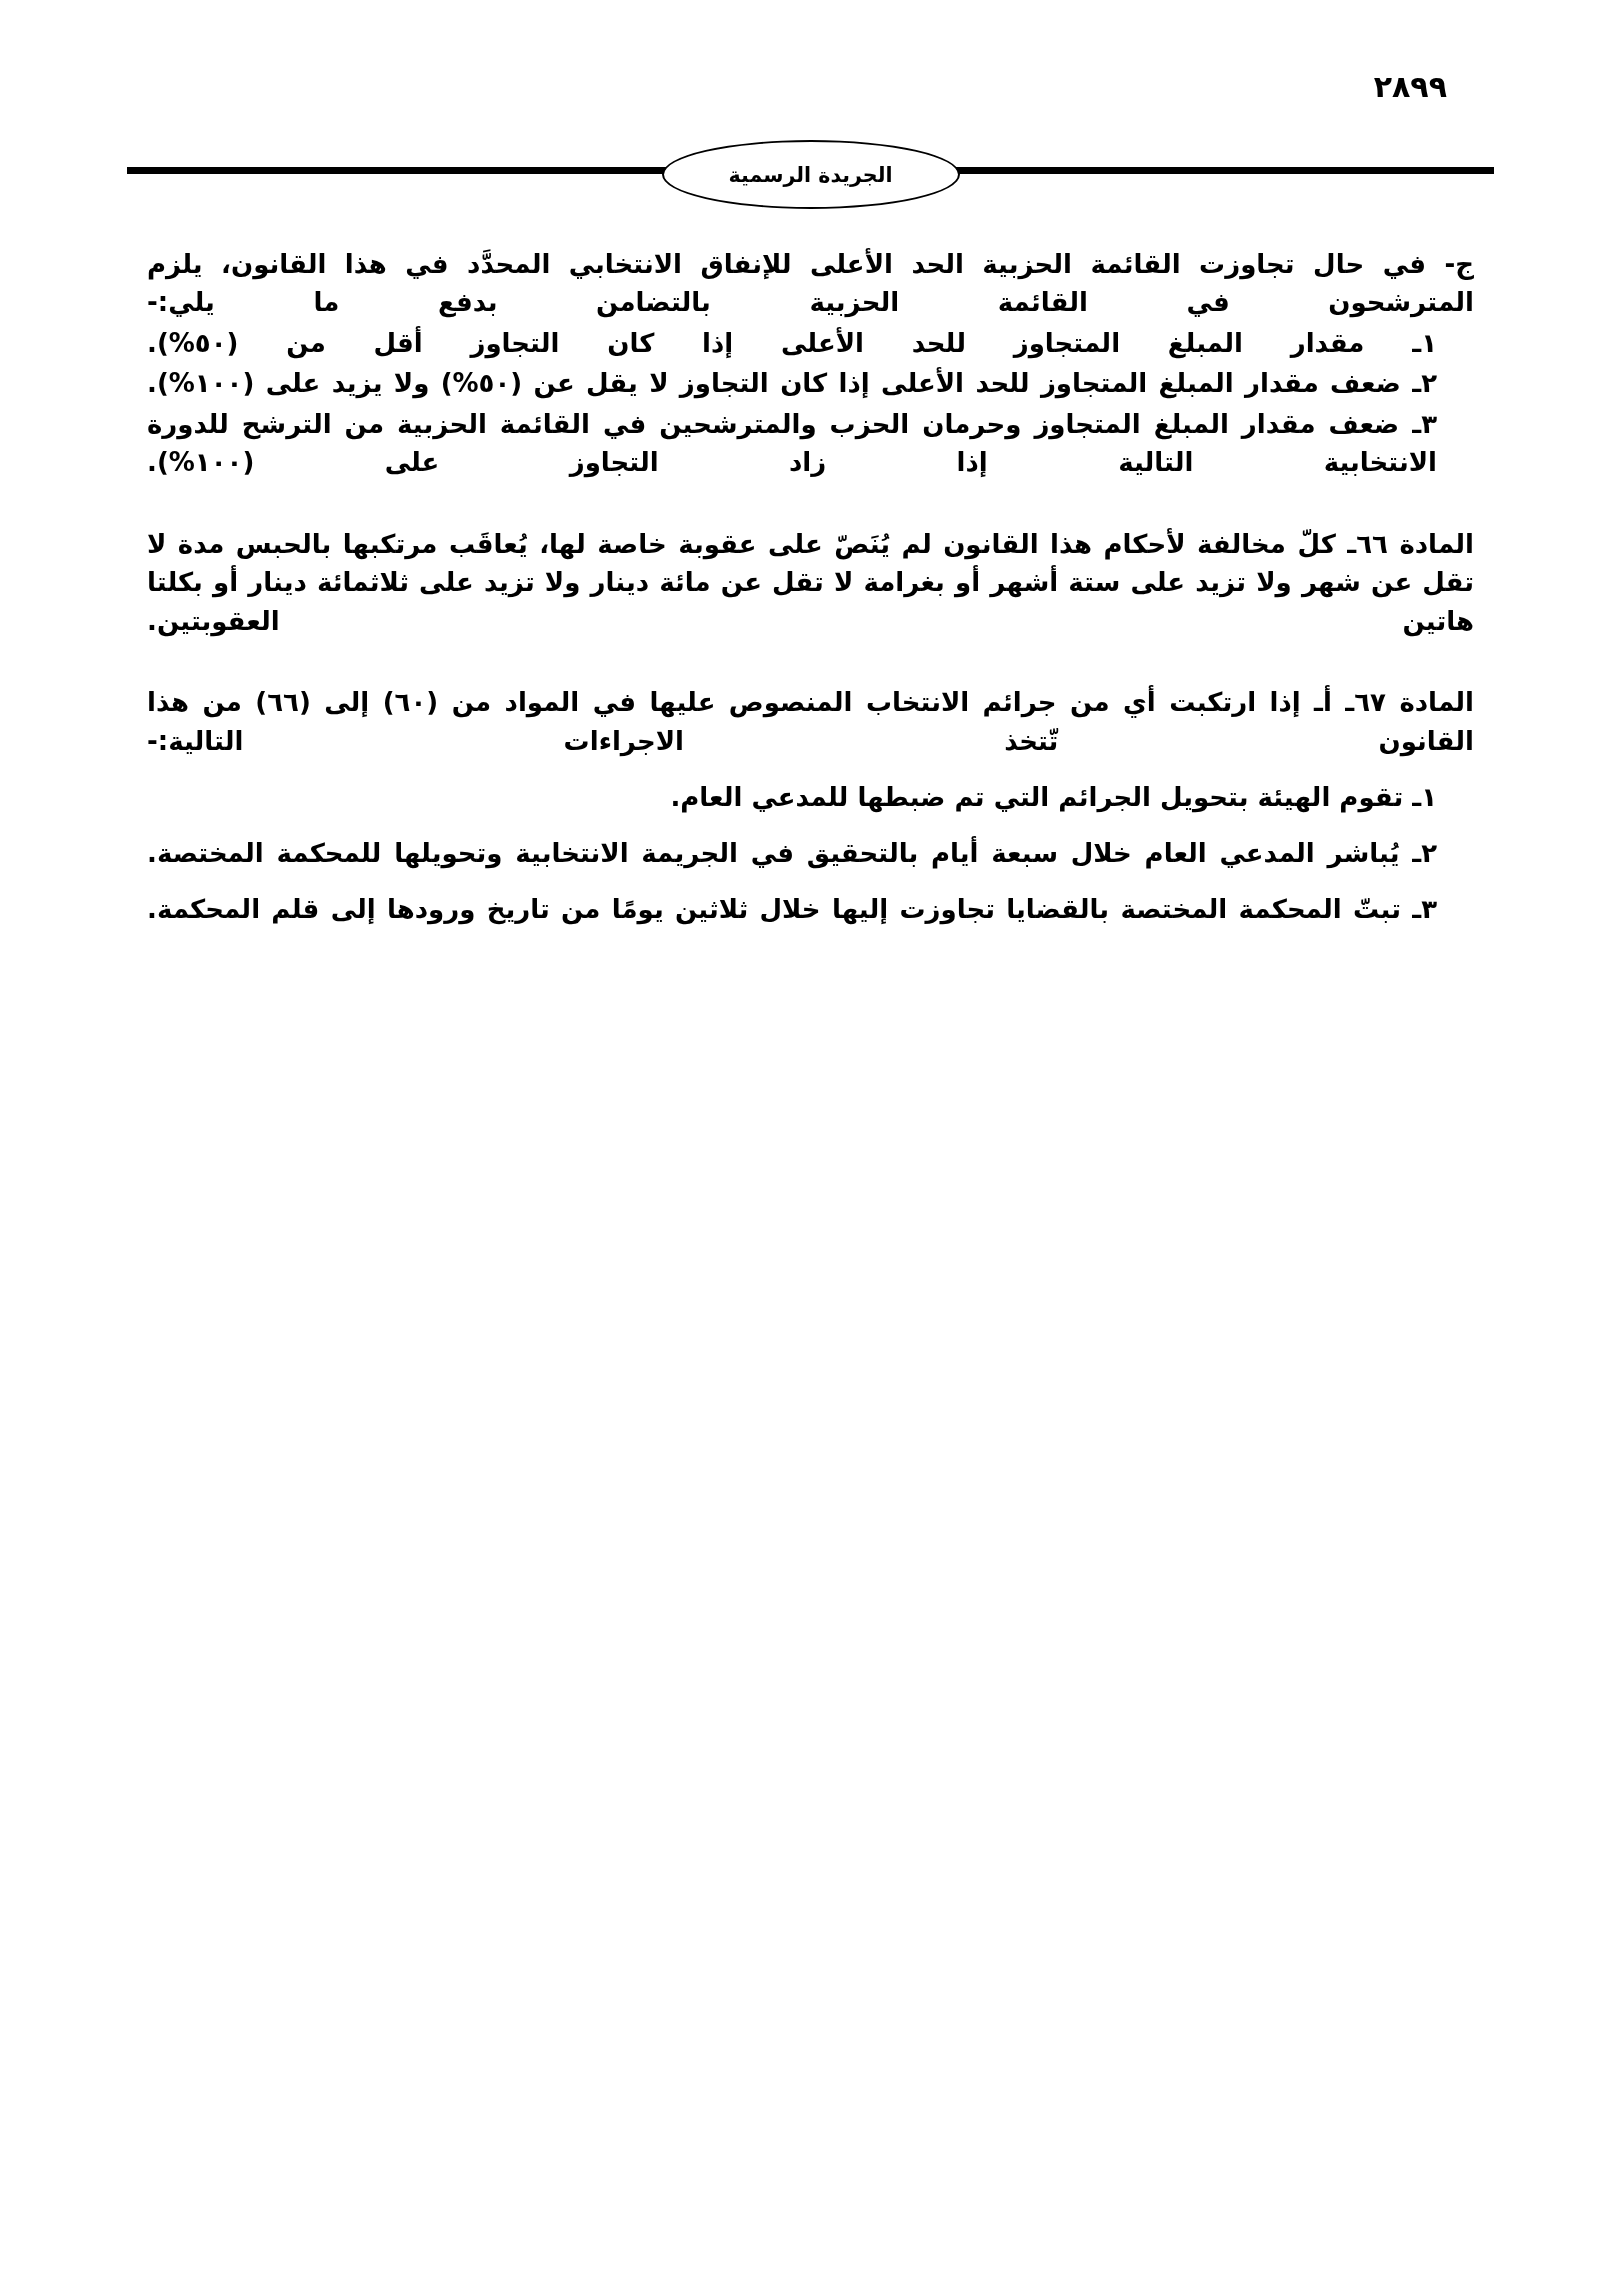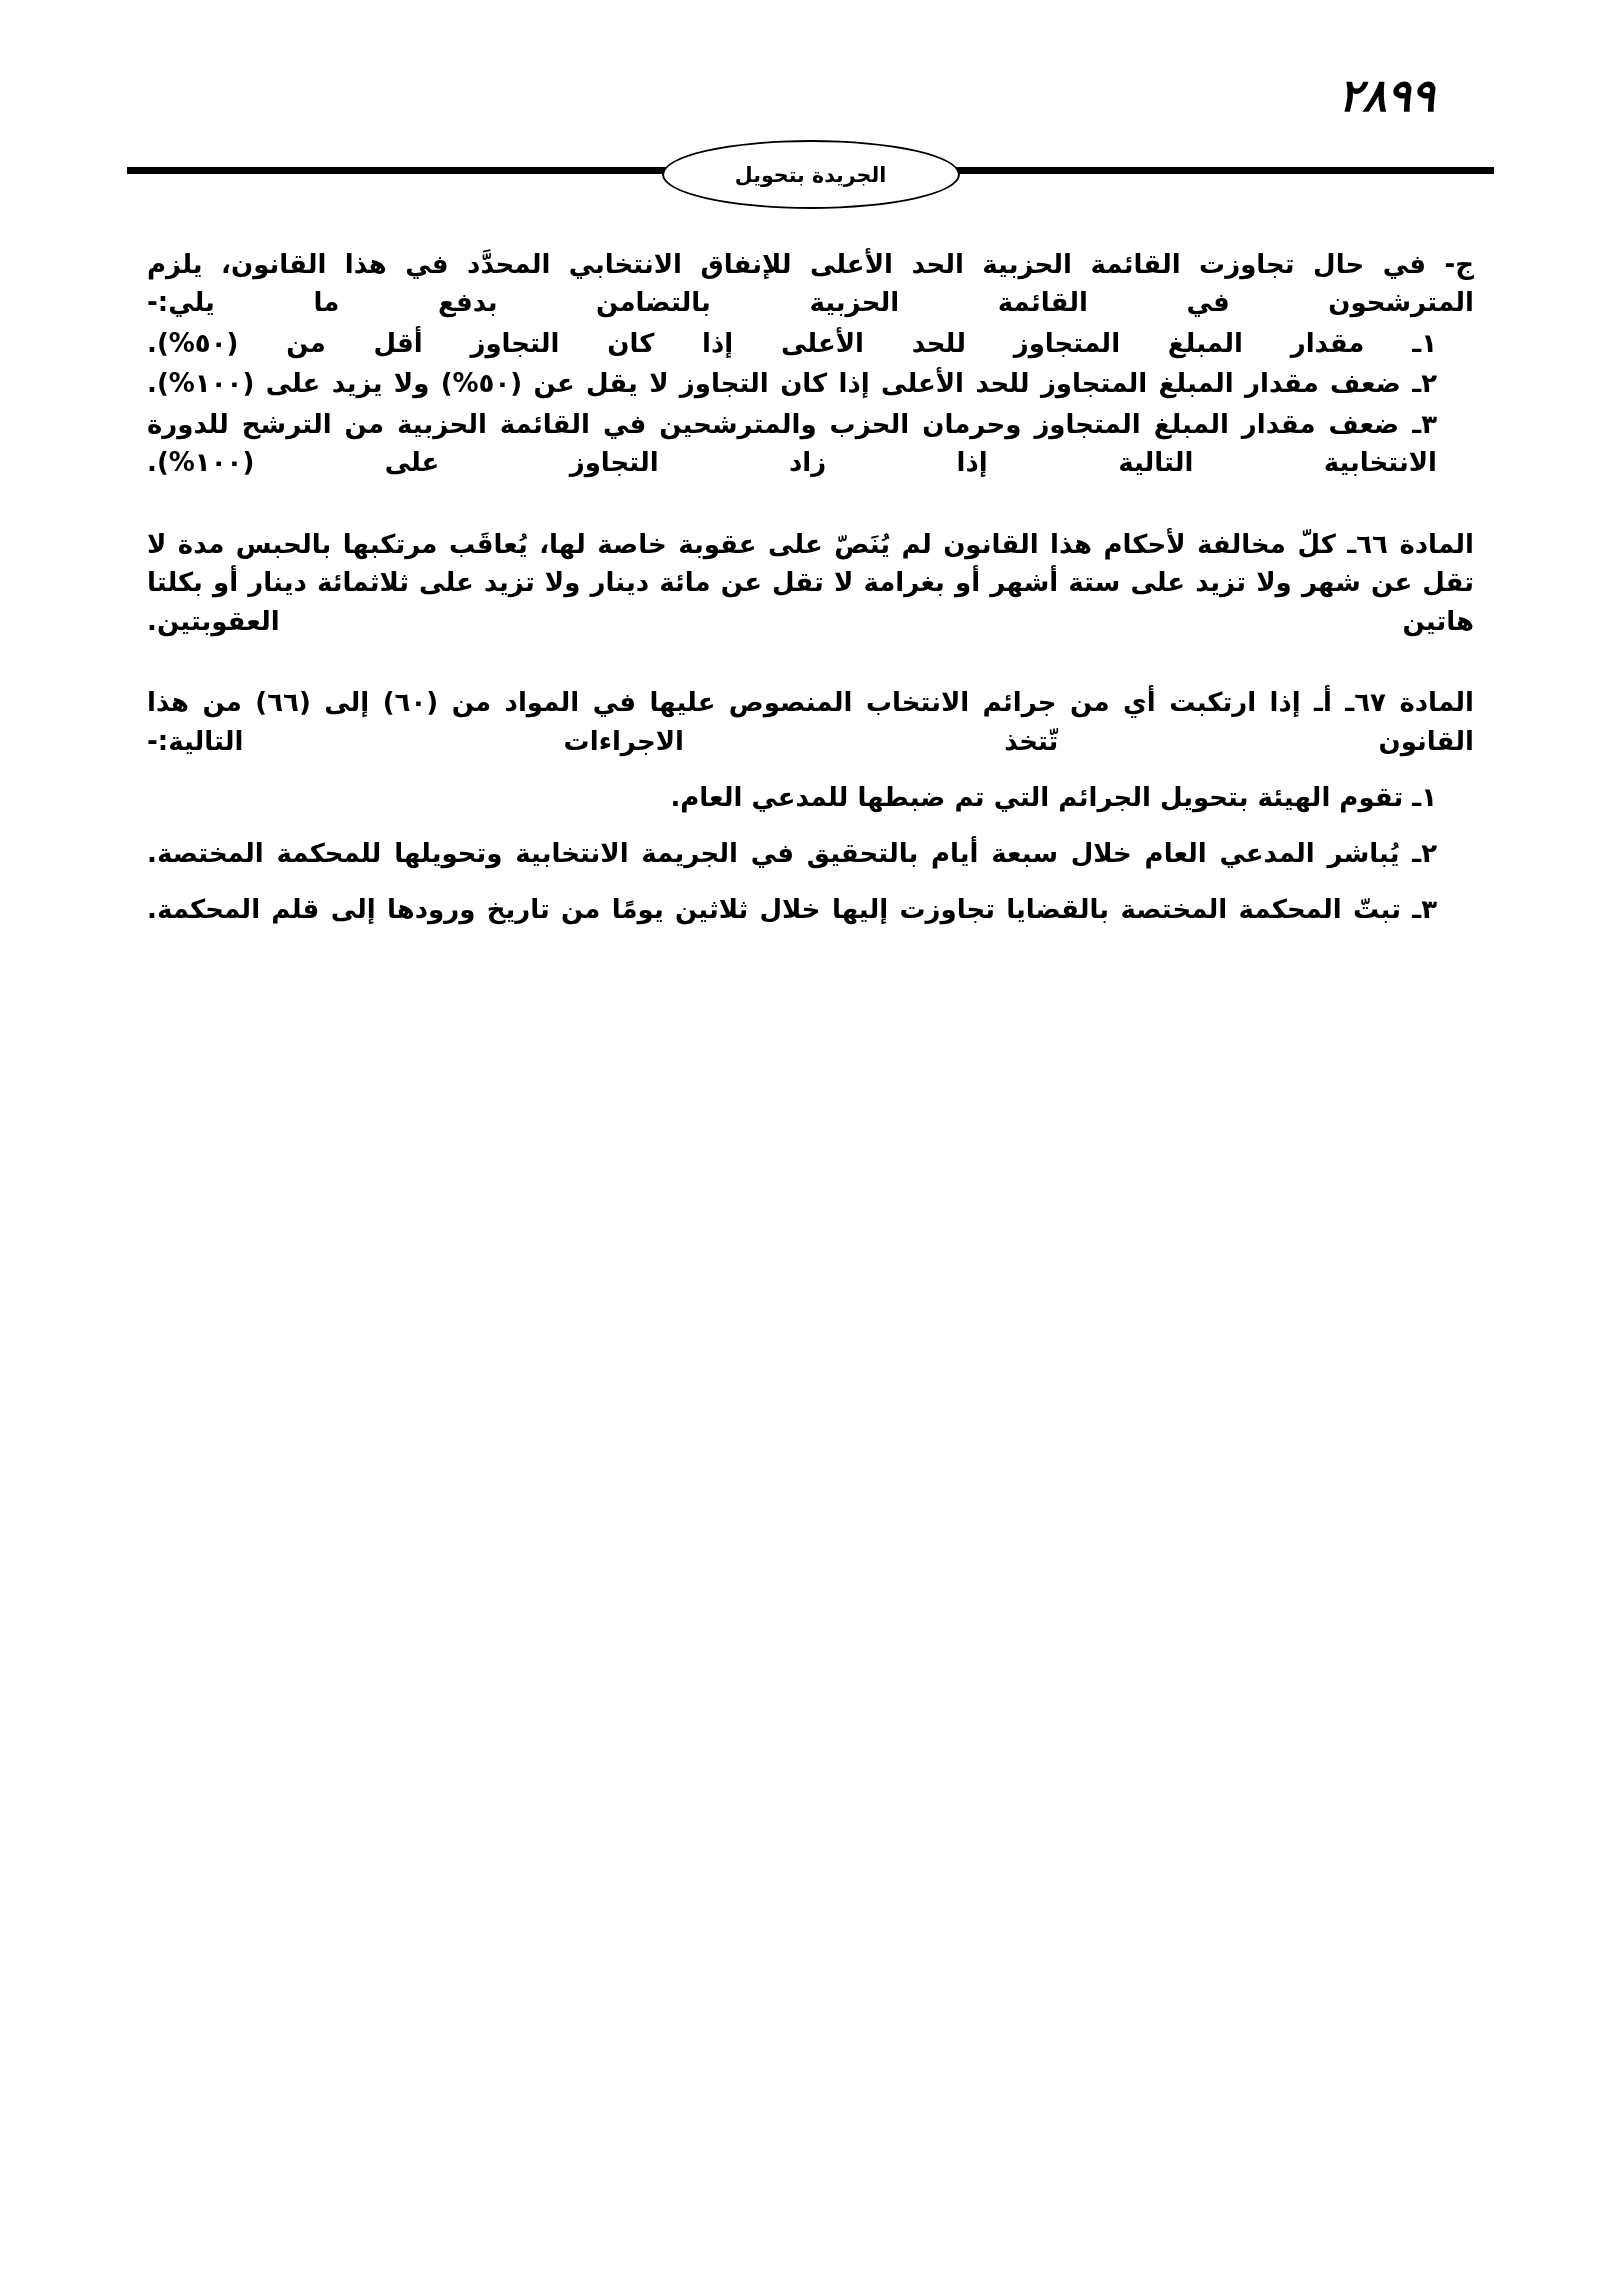--- a/index.html
+++ b/index.html
@@ -27,27 +27,26 @@
   .header {
     position: absolute;
     top: 69px;
     left: 127px;
     right: 127px;
     height: 127px;
   }
   .page-number {
     position: absolute;
     top: 0px;
-    right: 59px;
-    font-size: 45px;
+    right: 47px;
+    font-size: 30px;
     font-weight: bold;
     letter-spacing: 2px;
     font-family: "DejaVu Sans", "Liberation Sans", sans-serif;
     direction: rtl;
-    font-style: italic;
   }
   .rule {
     position: absolute;
     top: 98px;
     left: 0;
     right: 0;
     height: 6.9px;
     background: #000;
   }
   .oval {
@@ -110,21 +109,21 @@
 </style>
 </head>
 <body>
 
 <div class="page">
 
   <div class="header">
     <div class="page-number">٢٨٩٩</div>
     <div class="rule"></div>
     <div class="oval">
-      <span>الجريدة بتحويل</span>
+      <span>الجريدة الرسمية</span>
     </div>
   </div>
 
   <div class="content">
 
     <p class="blk lvl-a stretch">ج- في حال تجاوزت القائمة الحزبية الحد الأعلى للإنفاق الانتخابي المحدَّد في هذا القانون، يلزم المترشحون في القائمة الحزبية بالتضامن بدفع ما يلي:-</p>
 
     <p class="blk lvl-num stretch">١ـ مقدار المبلغ المتجاوز للحد الأعلى إذا كان التجاوز أقل من (٥٠%).</p>
     <p class="blk lvl-num stretch">٢ـ ضعف مقدار المبلغ المتجاوز للحد الأعلى إذا كان التجاوز لا يقل عن (٥٠%) ولا يزيد على (١٠٠%).</p>
     <p class="blk lvl-num stretch">٣ـ ضعف مقدار المبلغ المتجاوز وحرمان الحزب والمترشحين في القائمة الحزبية من الترشح للدورة الانتخابية التالية إذا زاد التجاوز على (١٠٠%).</p>

